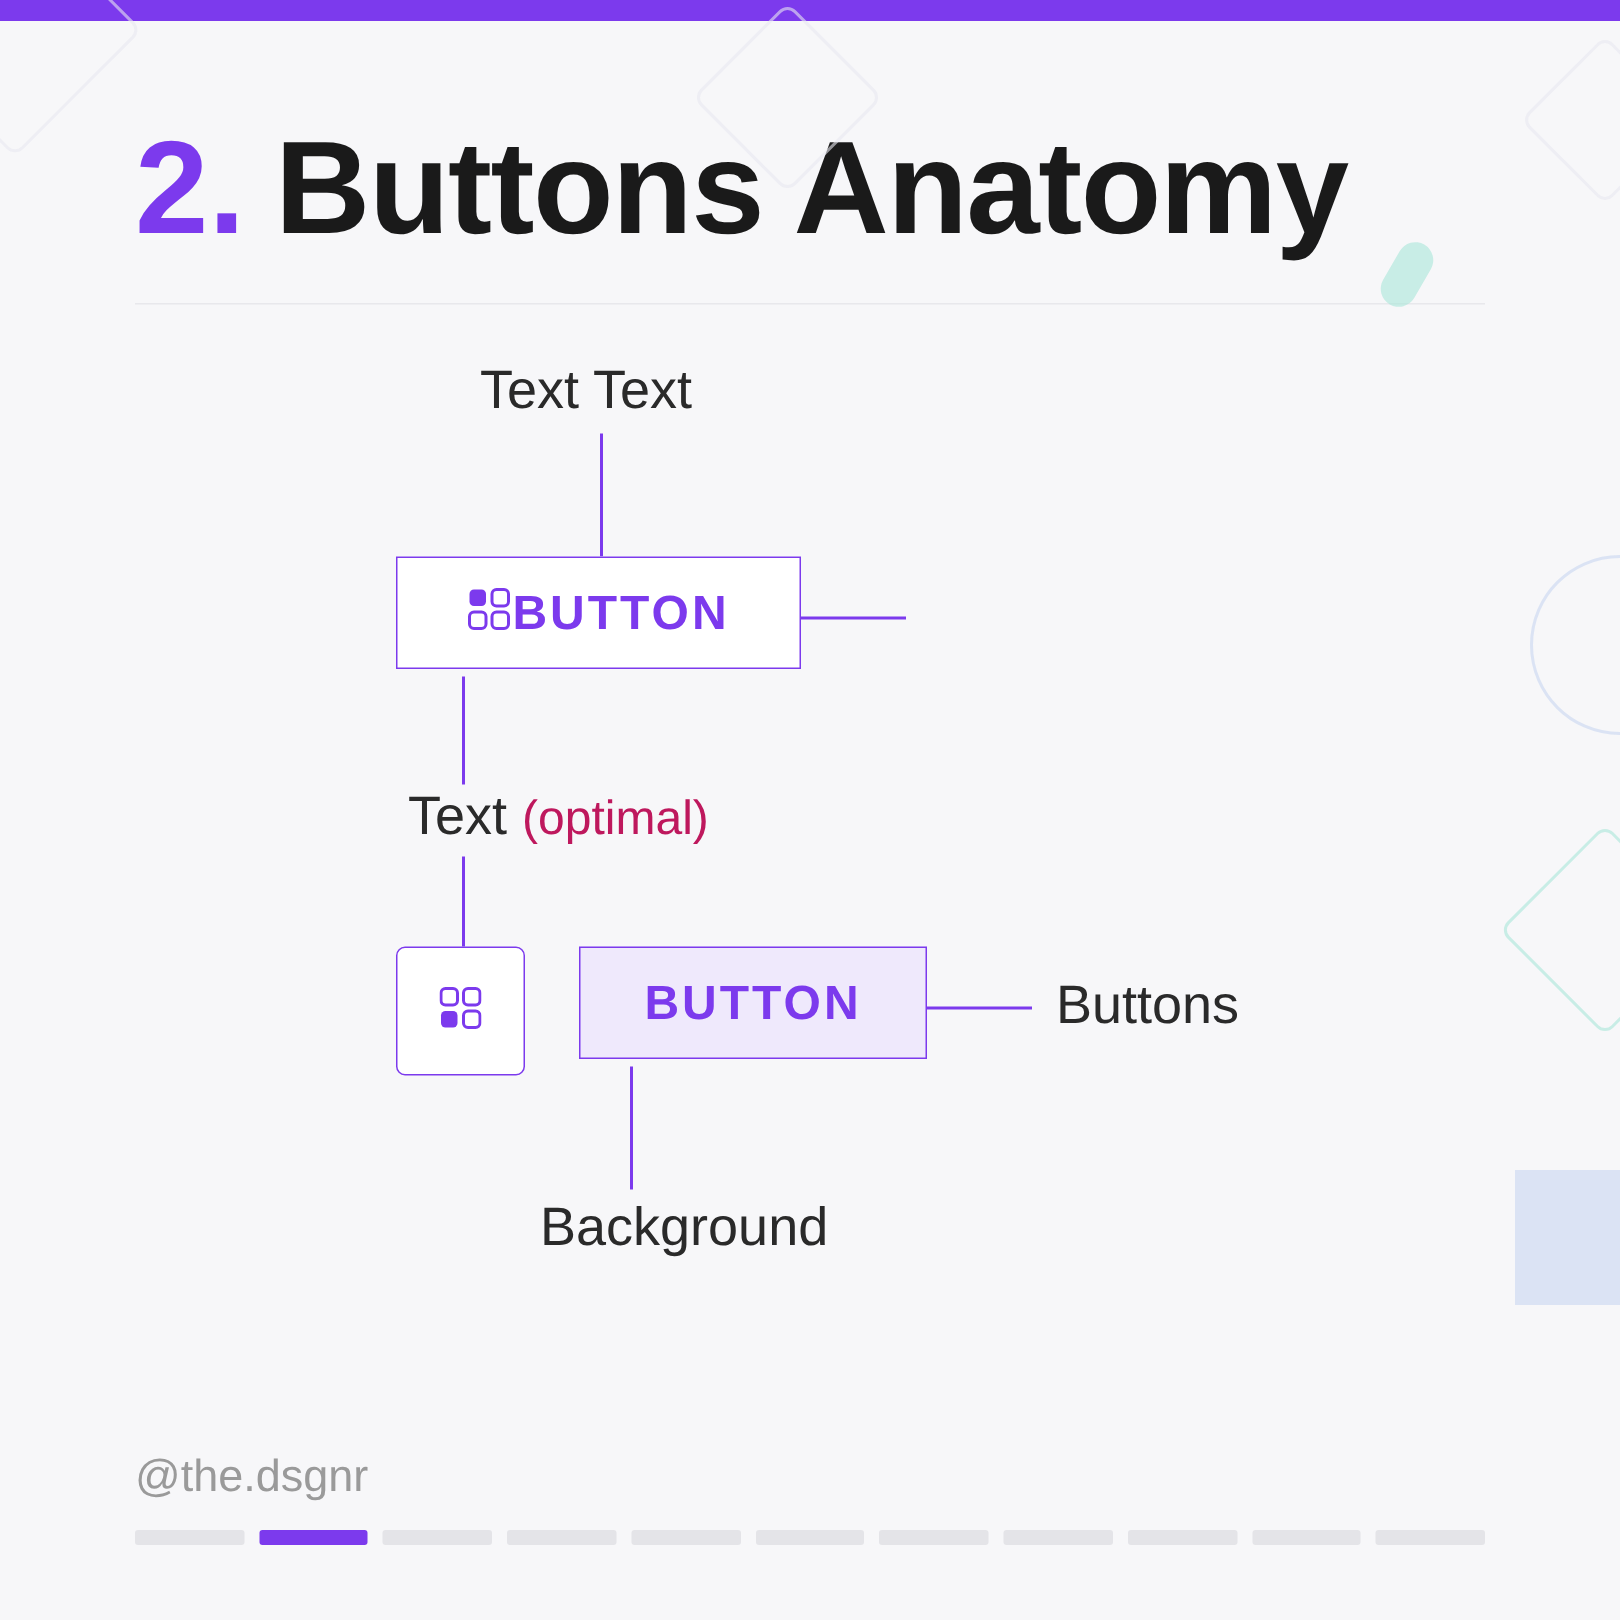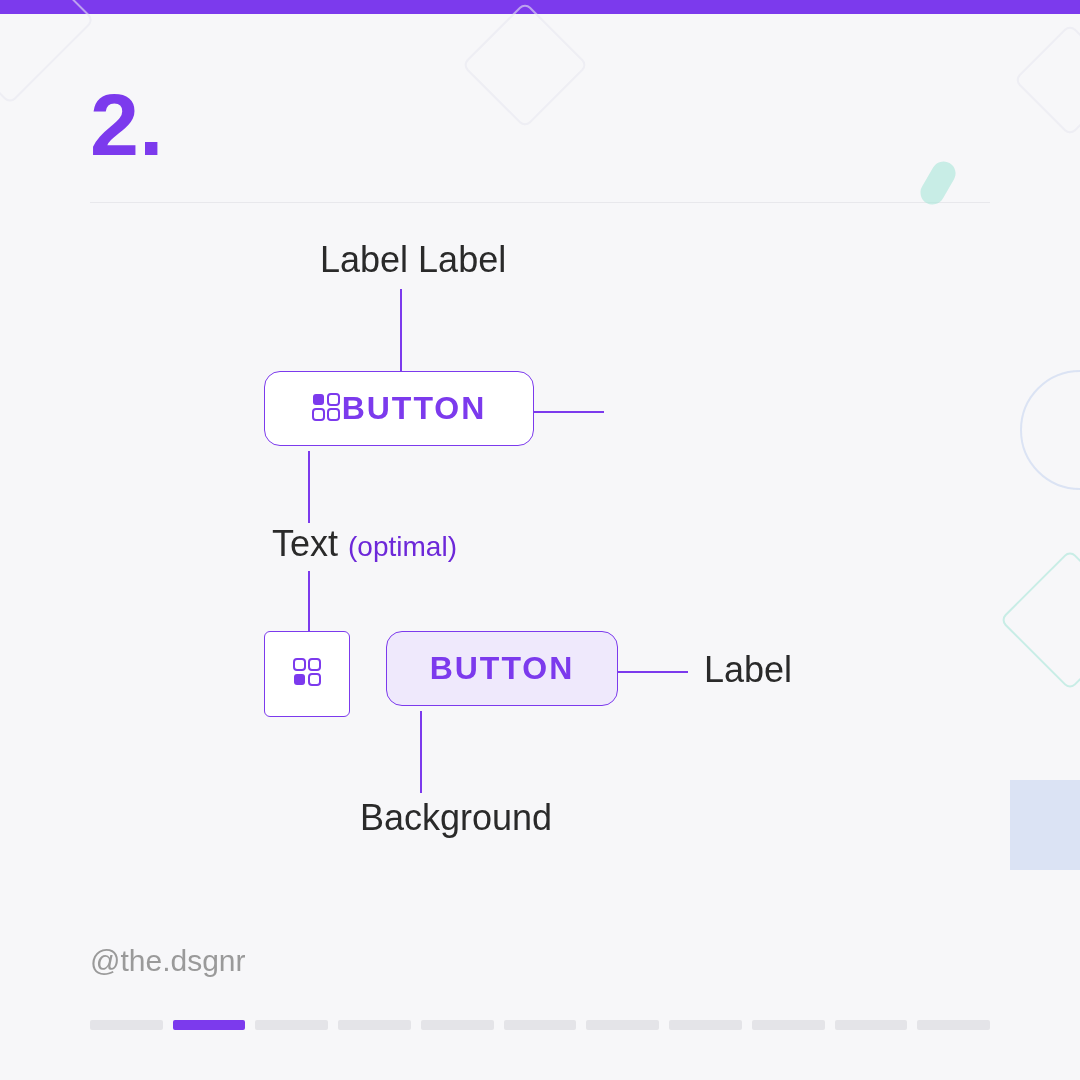--- a/index.html
+++ b/index.html
@@ -43,35 +43,35 @@
       height: 680px;
       margin-top: 10px;
     }
     .label {
       position: absolute;
       font-size: 36px;
       color: #2a2a2a;
       font-weight: 400;
     }
     .label .sub {
-      font-size: 28px;
-      color: #6d28d9;
+      font-size: 32px;
+      color: #be185d;
     }
     .line {
       position: absolute;
       background: #7c3aed;
     }
     .btn {
       position: absolute;
       display: flex;
       align-items: center;
       justify-content: center;
       gap: 2px;
       border: 1.5px solid #7c3aed;
-      border-radius: 16px;
+      border-radius: 0;
       background: #fff;
       padding: 18px 34px;
     }
     .btn-text {
       font-size: 32px;
       font-weight: 700;
       color: #7c3aed;
       letter-spacing: 2px;
     }
     .btn.filled {
@@ -91,21 +91,21 @@
       bottom: 50px;
       left: 90px;
       right: 90px;
     }
     .footer-row {
       display: flex;
       justify-content: space-between;
       font-size: 30px;
       color: #9a9a9a;
       font-weight: 500;
-      margin-bottom: 42px;
+      margin-bottom: 18px;
     }
     .progress {
       display: flex;
       gap: 10px;
     }
     .progress-seg {
       flex: 1;
       height: 10px;
       background: #e4e4e8;
       border-radius: 2px;
@@ -133,26 +133,27 @@
 <div class="deco" style="top:20px; left:480px; width:90px; height:90px;"></div>
 <div class="deco" style="top:40px; right:-30px; width:80px; height:80px;"></div>
 <div class="deco teal" style="top:160px; right:130px; width:24px; height:46px; border-radius:14px; transform:rotate(30deg); background:#a8e6d9; border:none;"></div>
 <div class="deco teal" style="top:570px; right:-40px; width:100px; height:100px;"></div>
 <div class="deco" style="top:370px; right:-60px; width:120px; height:120px; border-radius:60px; border-color:#c8d5f0;"></div>
 <div class="deco blue" style="top:780px; right:-20px; width:90px; height:90px; transform:none; border-radius:0;"></div>
 
 <div class="content">
   <div class="title-row">
     <span class="title-number">2.</span>
+    <span class="title-text">Buttons Anatomy</span>
   </div>
 
   <div class="diagram">
 
     <div class="label" style="top:26px; left:230px;">
-      <span>Label Label</span>
+      <span>Text Text</span>
     </div>
     <div class="line" style="top:76px; left:310px; width:1.5px; height:82px;"></div>
 
     <div class="btn" style="top:158px; left:174px; width:270px;">
       <span>
         <svg width="28" height="28" viewBox="0 0 28 28">
           <rect x="1" y="1" width="11" height="11" rx="3" fill="#7c3aed"></rect>
           <rect x="16" y="1" width="11" height="11" rx="3" fill="none" stroke="#7c3aed" stroke-width="2"></rect>
           <rect x="1" y="16" width="11" height="11" rx="3" fill="none" stroke="#7c3aed" stroke-width="2"></rect>
           <rect x="16" y="16" width="11" height="11" rx="3" fill="none" stroke="#7c3aed" stroke-width="2"></rect>
@@ -180,21 +181,21 @@
         </svg>
       </span>
     </div>
 
     <div class="btn filled" style="top:418px; left:296px; width:232px;">
       <span class="btn-text">BUTTON</span>
     </div>
 
     <div class="line" style="top:458px; left:528px; width:70px; height:1.5px;"></div>
     <div class="label" style="top:436px; left:614px;">
-      <span>Label</span>
+      <span>Buttons</span>
     </div>
 
     <div class="line" style="top:498px; left:330px; width:1.5px; height:82px;"></div>
     <div class="label" style="top:584px; left:230px;margin-left:40px;">
       <span>Background</span>
     </div>
 
   </div>
 </div>
 

